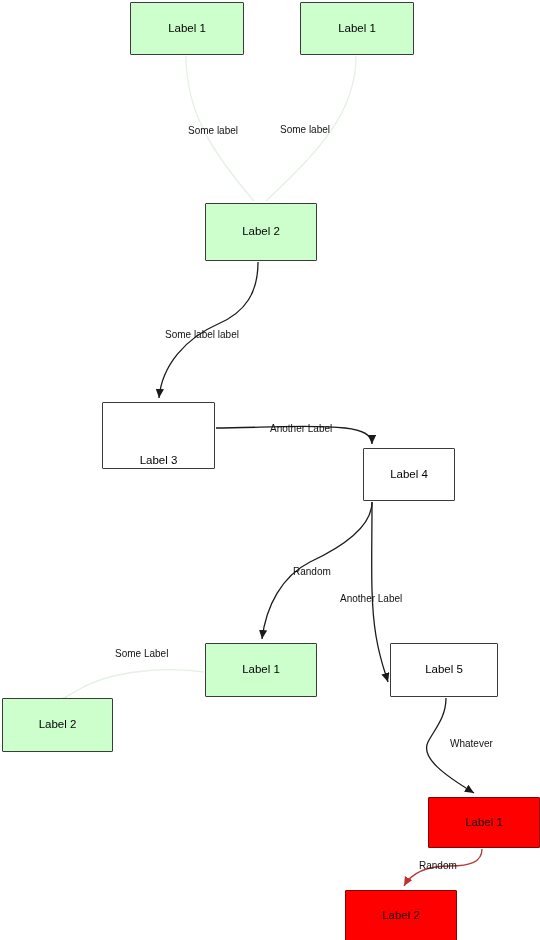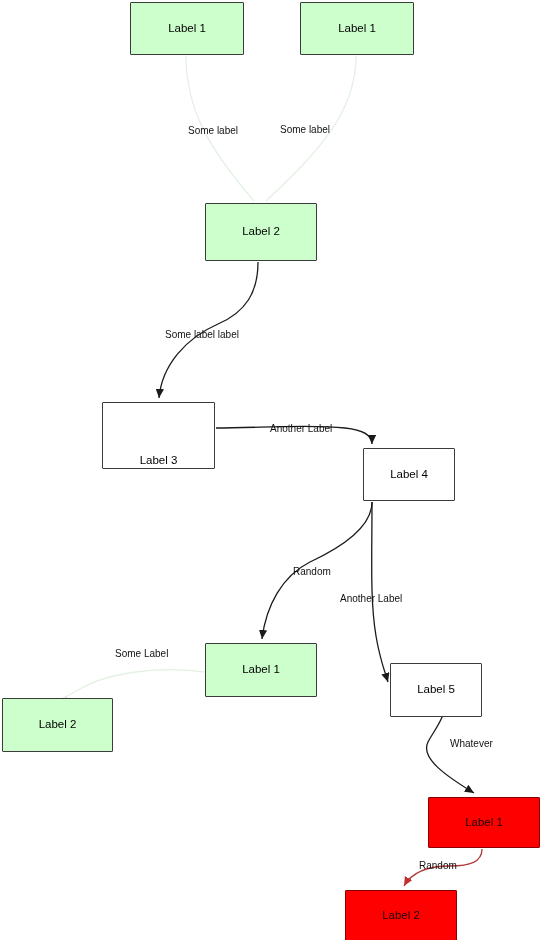--- a/index.html
+++ b/index.html
@@ -117,21 +117,21 @@
   </div>
 
   <div class="node green" style="left:205px; top:643px; width:112px; height:54px;">
     <span>Label 1</span>
   </div>
 
   <div class="node green" style="left:2px; top:698px; width:111px; height:54px;">
     <span>Label 2</span>
   </div>
 
-  <div class="node white" style="left:390px; top:643px; width:92px; height:54px;margin-top:20px;">
+  <div class="node white" style="left:390px; top:643px; width:108px; height:54px;">
     <span>Label 5</span>
   </div>
 
   <div class="node red" style="left:428px; top:797px; width:112px; height:51px;">
     <span>Label 1</span>
   </div>
 
   <div class="node red" style="left:345px; top:890px; width:112px; height:52px;">
     <span>Label 2</span>
   </div>

